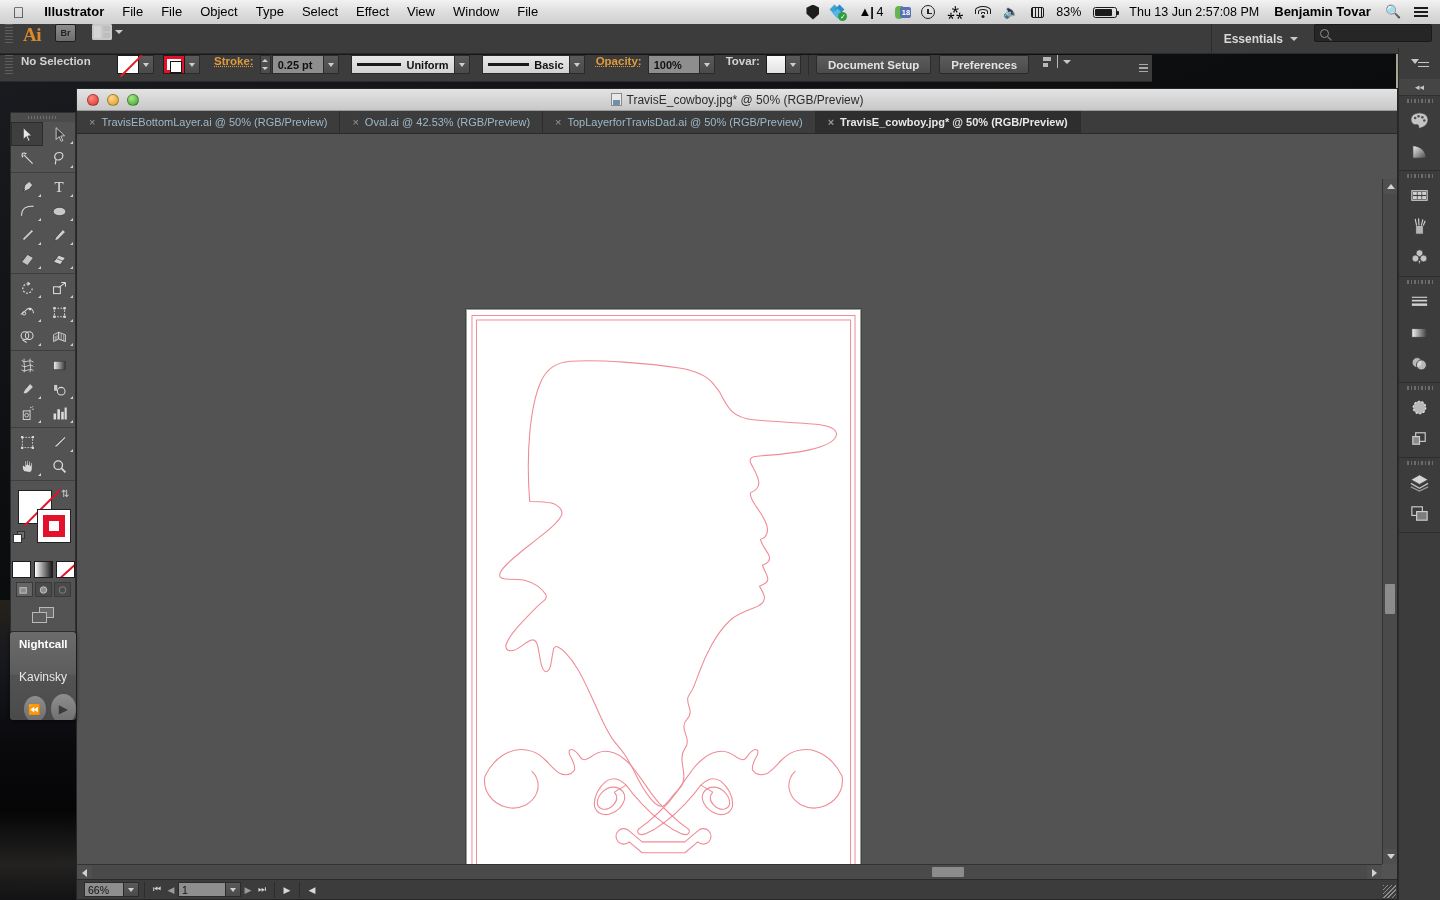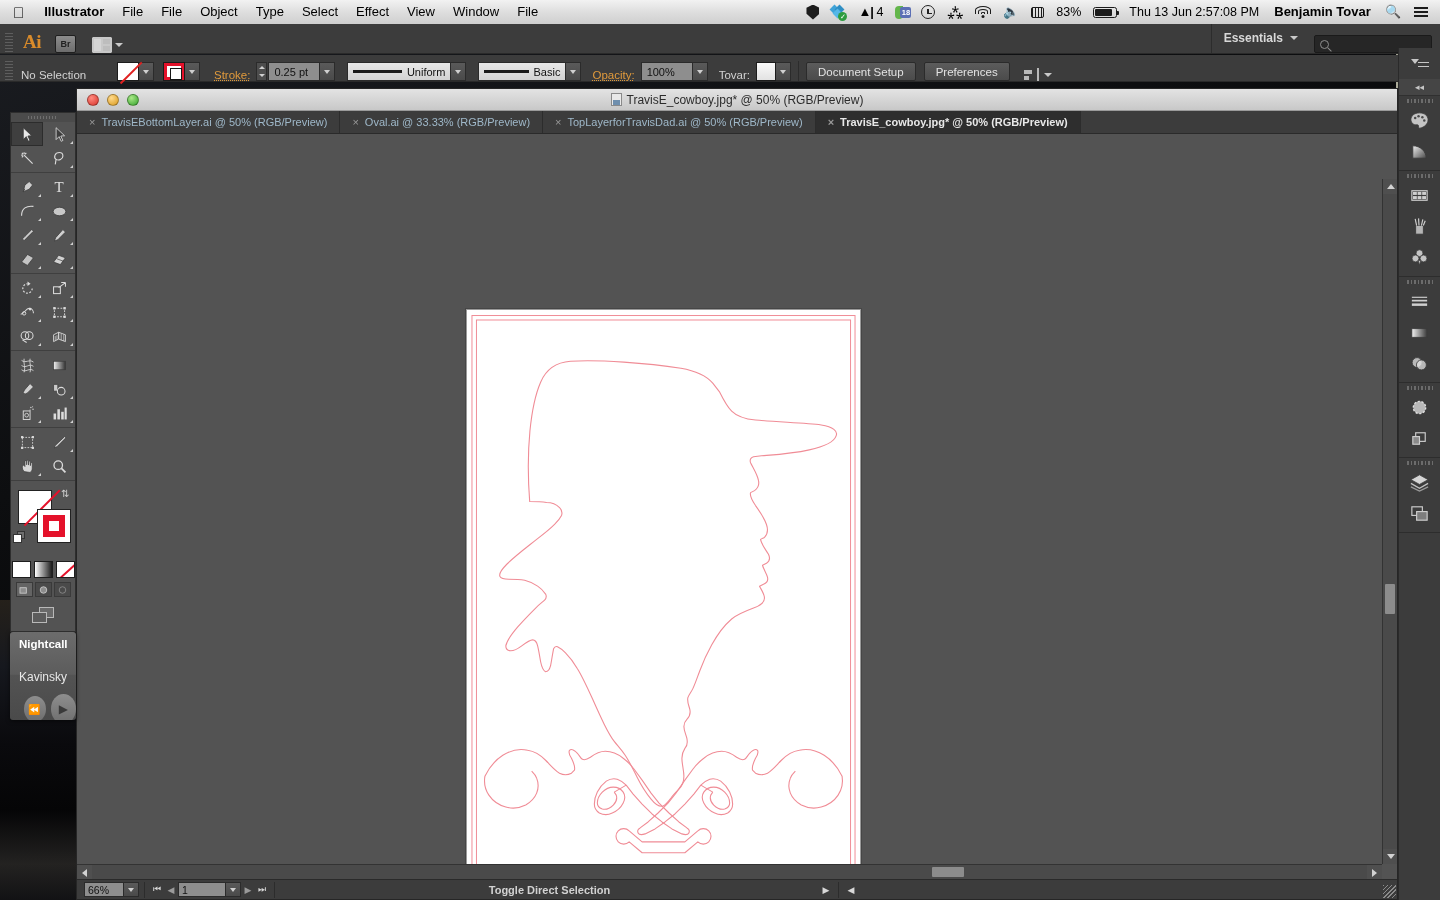--- a/index.html
+++ b/index.html
@@ -99,21 +99,21 @@
     background: repeating-linear-gradient(180deg,#1b1b1b 0 2px,transparent 2px 4px); }
 
   
   #ai-app { position: absolute; left:0; top:24px; width:1440px; height:876px; z-index: 20;
             pointer-events: none; }
 
   
   #appbar {
     position:absolute; left:0; top:0; width:1440px; height:30px;
     background:#3c3c3c; border-bottom:1px solid #2a2a2a;
-    display:flex; align-items:flex-end; pointer-events:auto;
+    display:flex; align-items:flex-start; pointer-events:auto;
   }
   .grip { width:8px; height:20px; margin:0 4px 0 5px;
     background: repeating-linear-gradient(180deg,#5e5e5e 0 1px, transparent 1px 3px);}
   #ai-logo { color:#d98b2b; font-weight:bold; font-size:19px; margin:0 14px 0 6px;
      font-family:"Liberation Serif", serif; letter-spacing:-.5px; }
   .bridge-btn { width:21px;height:18px;border:1px solid #1f1f1f;border-radius:2px;
     background:linear-gradient(180deg,#8c8c8c,#6d6d6d); color:#222; font-size:9px;
     text-align:center; line-height:17px; margin-right:16px; font-weight:bold;}
   .arrange-btn { display:flex; align-items:center; gap:3px; margin-right:12px; }
   .arrange-ic { width:20px;height:16px;border:1.4px solid #c8c8c8;border-radius:1px;
@@ -128,23 +128,23 @@
     height:30px; }
   #ai-search { width:118px;height:18px; background:#262626; border:1px solid #1a1a1a;
     border-radius:2px; margin:0 8px 0 4px; display:flex; align-items:center; padding:0 5px; }
   #ai-search .mag { width:9px;height:9px;border:1.4px solid #8e8e8e;border-radius:50%;
     position:relative; }
   #ai-search .mag::after{content:"";position:absolute;right:-4px;bottom:-3px;width:5px;height:1.4px;
     background:#8e8e8e;transform:rotate(45deg);}
 
   
   #controlbar {
-    position:absolute; left:0; top:31px; width:1440px; height:27px;
+    position:absolute; left:0; top:31px; width:1152px; height:27px;
     background:#3c3c3c; border-bottom:1px solid #2a2a2a;
-    display:flex; align-items:flex-end; pointer-events:auto; font-size:11.5px; color:#d2d2d2;
+    display:flex; align-items:flex-start; pointer-events:auto; font-size:11.5px; color:#d2d2d2;font-weight:bold;
   }
   .cb-label { white-space:nowrap; }
   #no-selection { margin-left:4px; width:96px; }
   .cb-sep { width:1px;height:20px;background:#2c2c2c; margin:0 7px; }
   .swatch-box { width:22px;height:19px;border:1px solid #1c1c1c; background:#fff;
     position:relative; }
   .swatch-none { background:#fff; }
   .swatch-none::after{content:"";position:absolute;left:-2px;top:50%;width:30px;height:1.6px;
     background:#e02020; transform:rotate(-45deg); transform-origin:center;}
   .swatch-red { background:#fff; display:flex;align-items:center;justify-content:center; }
@@ -838,21 +838,21 @@
       </div>
     </div>
 
     <div id="tabbar">
       <div class="tab">
         <span class="x">×</span>
         <span>TravisEBottomLayer.ai @ 50% (RGB/Preview)</span>
       </div>
       <div class="tab">
         <span class="x">×</span>
-        <span>Oval.ai @ 33.33% (RGB/Preview)</span>
+        <span>Oval.ai @ 42.53% (RGB/Preview)</span>
       </div>
       <div class="tab">
         <span class="x">×</span>
         <span>TopLayerforTravisDad.ai @ 50% (RGB/Preview)</span>
       </div>
       <div class="tab active">
         <span class="x">×</span>
         <span>TravisE_cowboy.jpg* @ 50% (RGB/Preview)</span>
       </div>
     </div>
@@ -1093,21 +1093,20 @@
       <div class="sb-vsep"></div>
       <div class="sb-btn en">⏮</div>
       <div class="sb-btn">◀</div>
       <div class="page-field">1</div>
       <div class="dd-btn" style="height:15px;">
           <span class="caret"></span>
         </div>
       <div class="sb-btn">▶</div>
       <div class="sb-btn en">⏭</div>
       <div class="sb-vsep"></div>
-      <div id="status-text">Toggle Direct Selection</div>
       <div class="sb-btn en">▶</div>
       <div class="sb-vsep"></div>
       <div class="sb-btn en">◀</div>
       <div style="flex:1"></div>
       <div id="resize-grip"></div>
     </div>
   </div>
 
   <div id="rdock">
     <div id="rdock-top">

